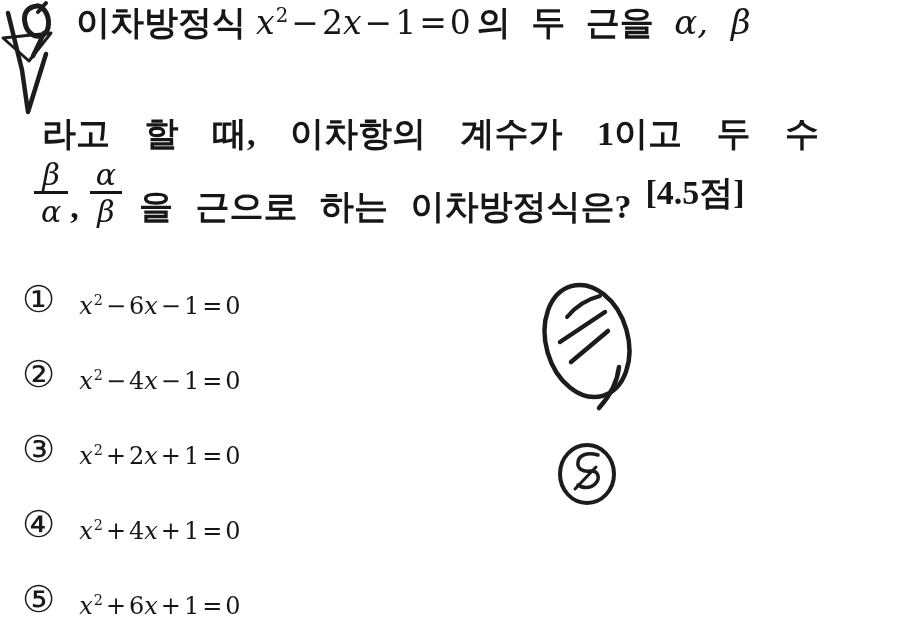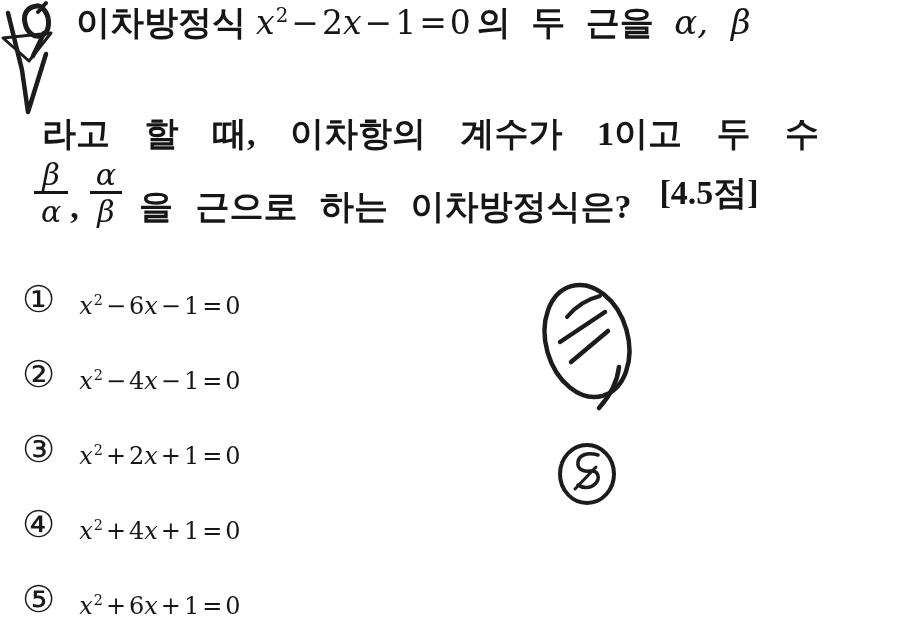--- a/index.html
+++ b/index.html
@@ -39,21 +39,21 @@
 
   
   .frac {
     display: inline-flex; flex-direction: column; align-items: center;
     font-size: 30px; line-height: 1.05; margin: 0 4px;
   }
   .frac .den { border-top: 3px solid #161616; padding: 2px 7px 0 7px; }
   .frac .num { padding: 0 7px 1px 7px; }
   .frac-comma { align-self: flex-end; margin: 0 6px 0 -2px; padding-bottom: 14px; font-weight: 700; }
   .q3-text { margin-left: 12px; margin-top: 28px; }
-  .points { margin-left: 28px; }
+  .points { margin-left: 14px; }
 
   
   .choices {
     position: absolute; left: 22px; top: 279px;
     list-style: none; margin: 0; padding: 0;
     display: flex; flex-direction: column; gap: 33px;
   }
   .choice { display: flex; align-items: flex-start; height: 42px; }
   .marker {
     font-family: "DejaVu Sans", sans-serif;

